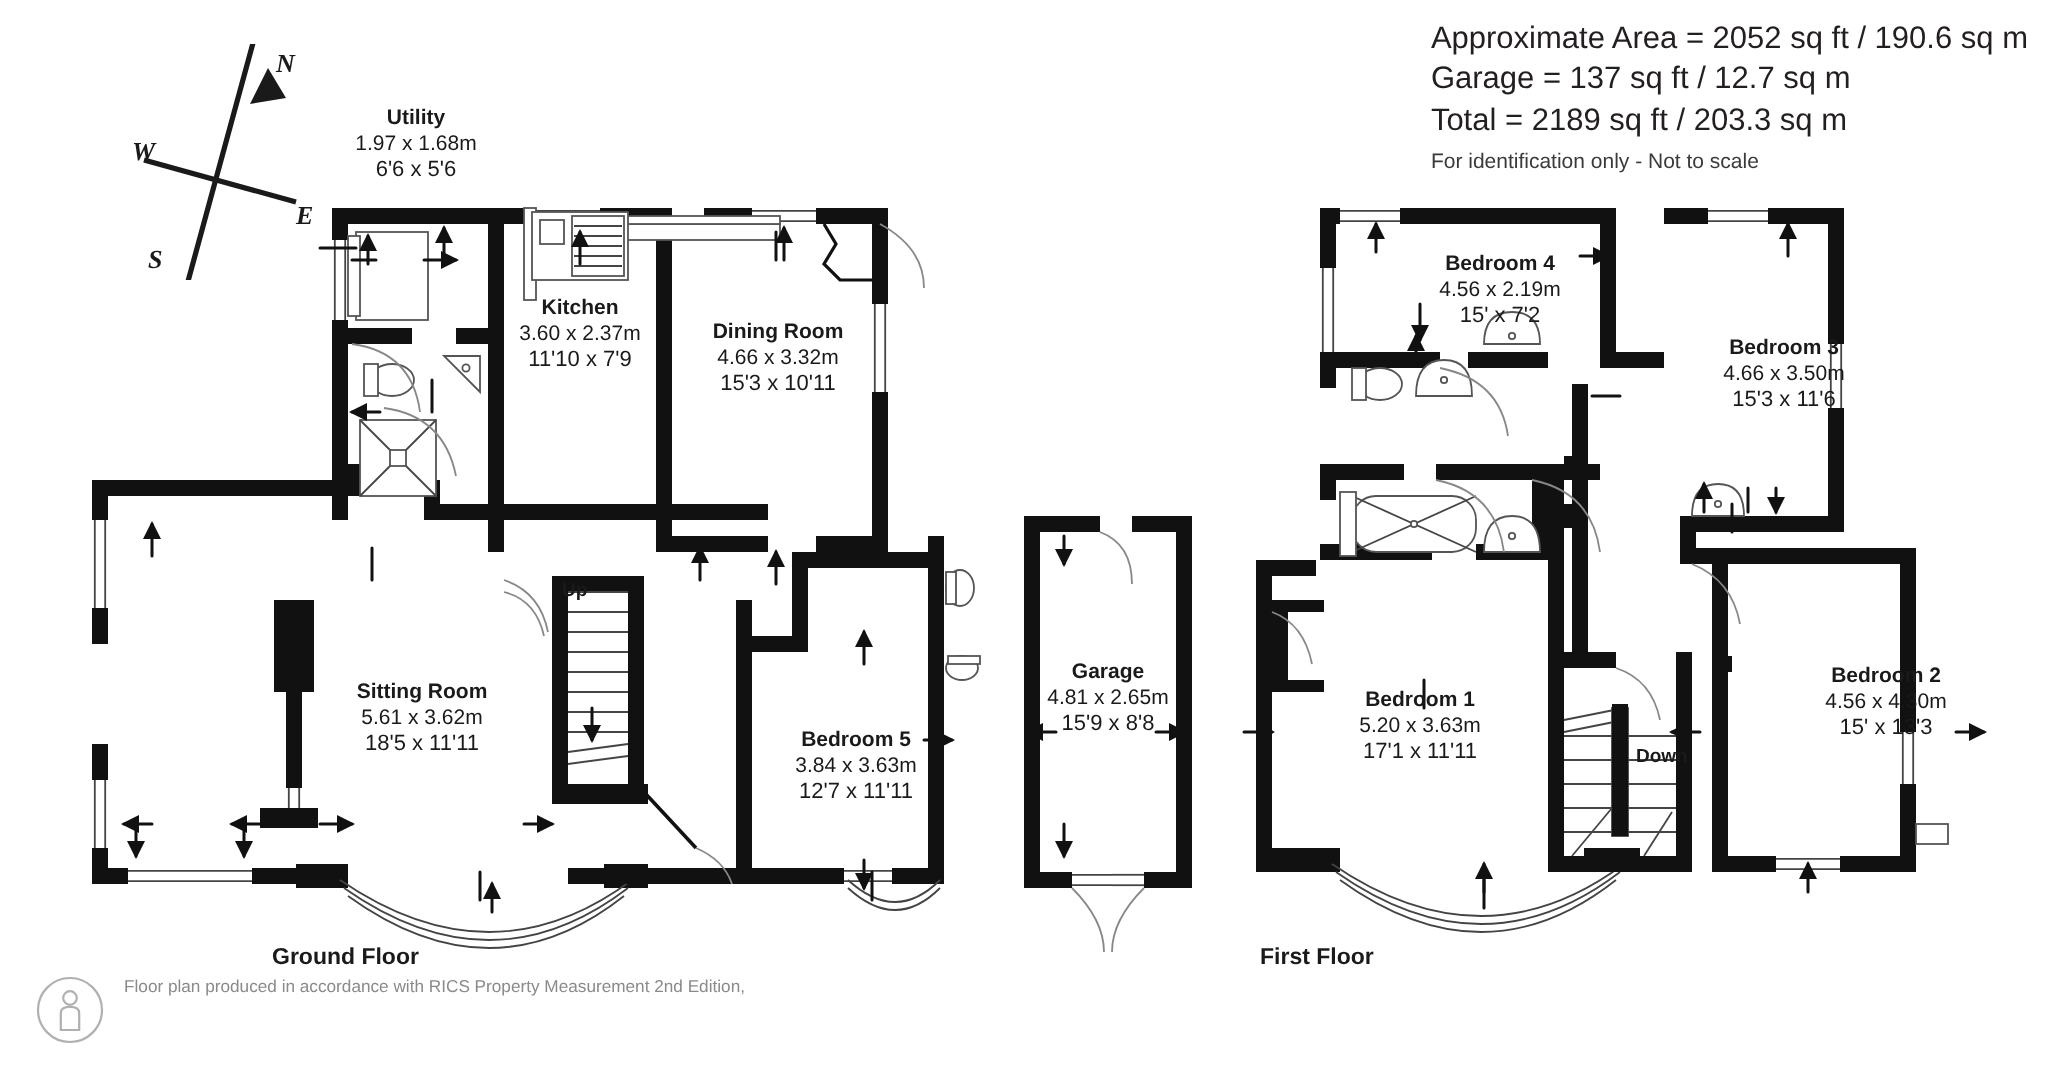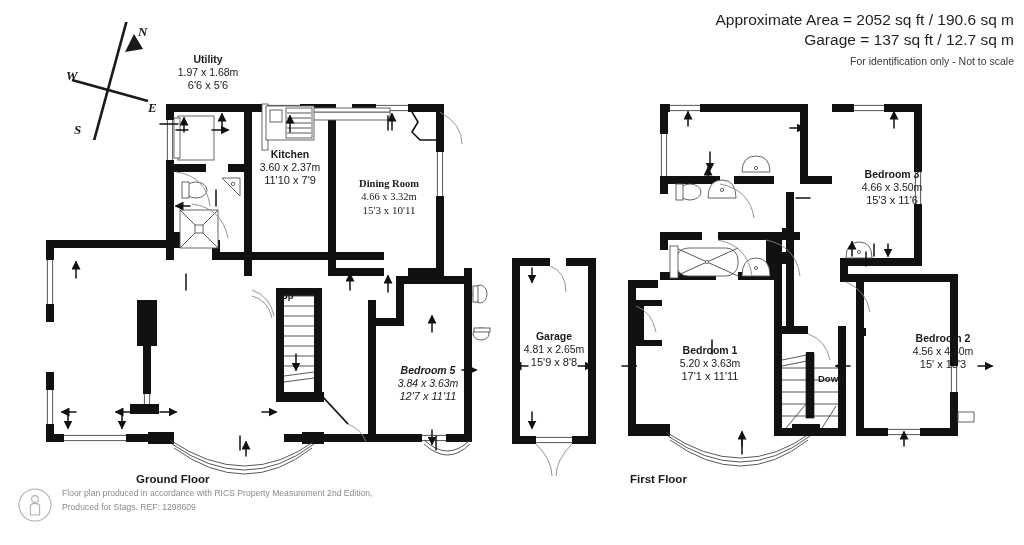--- a/index.html
+++ b/index.html
@@ -9,21 +9,21 @@
     font-family:"Liberation Sans", sans-serif;
     color:#1a1a1a;
     overflow:hidden;
     position:relative;
   }
   #root{position:relative;width:1024px;height:545px;}
 
   
   .area-summary{
     position:absolute; right:10px; top:10px;
-    text-align:right;
+    text-align:left;
     line-height:1.32;
   }
   .area-summary .line{font-size:15.5px;color:#231f20;white-space:nowrap;}
   .area-summary .note{font-size:10.5px;color:#3a3a3a;margin-top:4px;white-space:nowrap;}
 
   
   .compass{position:absolute;left:52px;top:22px;width:118px;height:118px;}
   .compass svg{display:block;}
   .compass .cl{font-size:13px;font-weight:bold;font-style:italic;fill:#1a1a1a;
     font-family:"Liberation Serif", serif;}
@@ -50,20 +50,21 @@
   .footer .ftxt .brand{font-weight:bold;color:#8a8a8a;}
 </style>
 </head>
 <body>
 
 <div id="root">
 
   <div class="area-summary">
     <div class="line">Approximate Area = 2052 sq ft / 190.6 sq m</div>
     <div class="line">Garage = 137 sq ft / 12.7 sq m</div>
+    <div class="line">Total = 2189 sq ft / 203.3 sq m</div>
     <div class="note">For identification only - Not to scale</div>
   </div>
 
   <div class="compass">
     <svg width="118" height="118" viewBox="0 0 118 118">
       <g>
         <line x1="28" y1="170" x2="82" y2="-28" stroke="#1a1a1a" stroke-width="2.6" transform="translate(0,0)"></line>
         <line x1="20" y1="58" x2="96" y2="79" stroke="#1a1a1a" stroke-width="2.6"></line>
         <polygon points="82,12 73,30 91,27" fill="#1a1a1a"></polygon>
       </g>
@@ -478,40 +479,50 @@
     <div class="d1">1.97 x 1.68m</div>
     <div class="d2">6'6 x 5'6</div>
   </div>
 
   <div class="rlabel" style="left:234px;top:148px;width:112px;">
     <div class="nm">Kitchen</div>
     <div class="d1">3.60 x 2.37m</div>
     <div class="d2">11'10 x 7'9</div>
   </div>
 
-  <div class="rlabel" style="left:330px;top:178px;width:118px;font-family:Liberation Serif, serif;">
+  <div class="rlabel" style="left:330px;top:160px;width:118px;">
     <div class="nm">Dining Room</div>
     <div class="d1">4.66 x 3.32m</div>
     <div class="d2">15'3 x 10'11</div>
   </div>
 
 
-
-  <div class="rlabel" style="left:368px;top:364px;width:120px;font-style:italic;">
+  <div class="rlabel" style="left:152px;top:340px;width:118px;">
+    <div class="nm">Sitting Room</div>
+    <div class="d1">5.61 x 3.62m</div>
+    <div class="d2">18'5 x 11'11</div>
+  </div>
+
+  <div class="rlabel" style="left:368px;top:364px;width:120px;">
     <div class="nm">Bedroom 5</div>
     <div class="d1">3.84 x 3.63m</div>
     <div class="d2">12'7 x 11'11</div>
   </div>
 
   <div class="rlabel" style="left:500px;top:330px;width:108px;">
     <div class="nm">Garage</div>
     <div class="d1">4.81 x 2.65m</div>
     <div class="d2">15'9 x 8'8</div>
   </div>
 
+  <div class="rlabel" style="left:696px;top:126px;width:108px;">
+    <div class="nm">Bedroom 4</div>
+    <div class="d1">4.56 x 2.19m</div>
+    <div class="d2">15' x 7'2</div>
+  </div>
 
   <div class="rlabel" style="left:838px;top:168px;width:108px;">
     <div class="nm">Bedroom 3</div>
     <div class="d1">4.66 x 3.50m</div>
     <div class="d2">15'3 x 11'6</div>
   </div>
 
   <div class="rlabel" style="left:654px;top:344px;width:112px;">
     <div class="nm">Bedroom 1</div>
     <div class="d1">5.20 x 3.63m</div>
@@ -533,17 +544,16 @@
   <div class="footer">
     <div class="fico">
       <svg width="34" height="34" viewBox="0 0 34 34">
         <circle cx="17" cy="17" r="16" fill="none" stroke="#b0b0b0" stroke-width="1.1"></circle>
         <circle cx="17" cy="11" r="3.4" fill="none" stroke="#b0b0b0" stroke-width="1.1"></circle>
         <path d="M12.4,27 L12.4,18.5 Q12.4,15.4 17,15.4 Q21.6,15.4 21.6,18.5 L21.6,27 Z" fill="none" stroke="#b0b0b0" stroke-width="1.1"></path>
       </svg>
     </div>
     <div class="ftxt">
       <div class="ln">Floor plan produced in accordance with RICS Property Measurement 2nd Edition,</div>
-      <div class="ln">Produced for Stags.   REF: 1298609</div>
     </div>
   </div>
 
 </div>
 
 </body></html>

